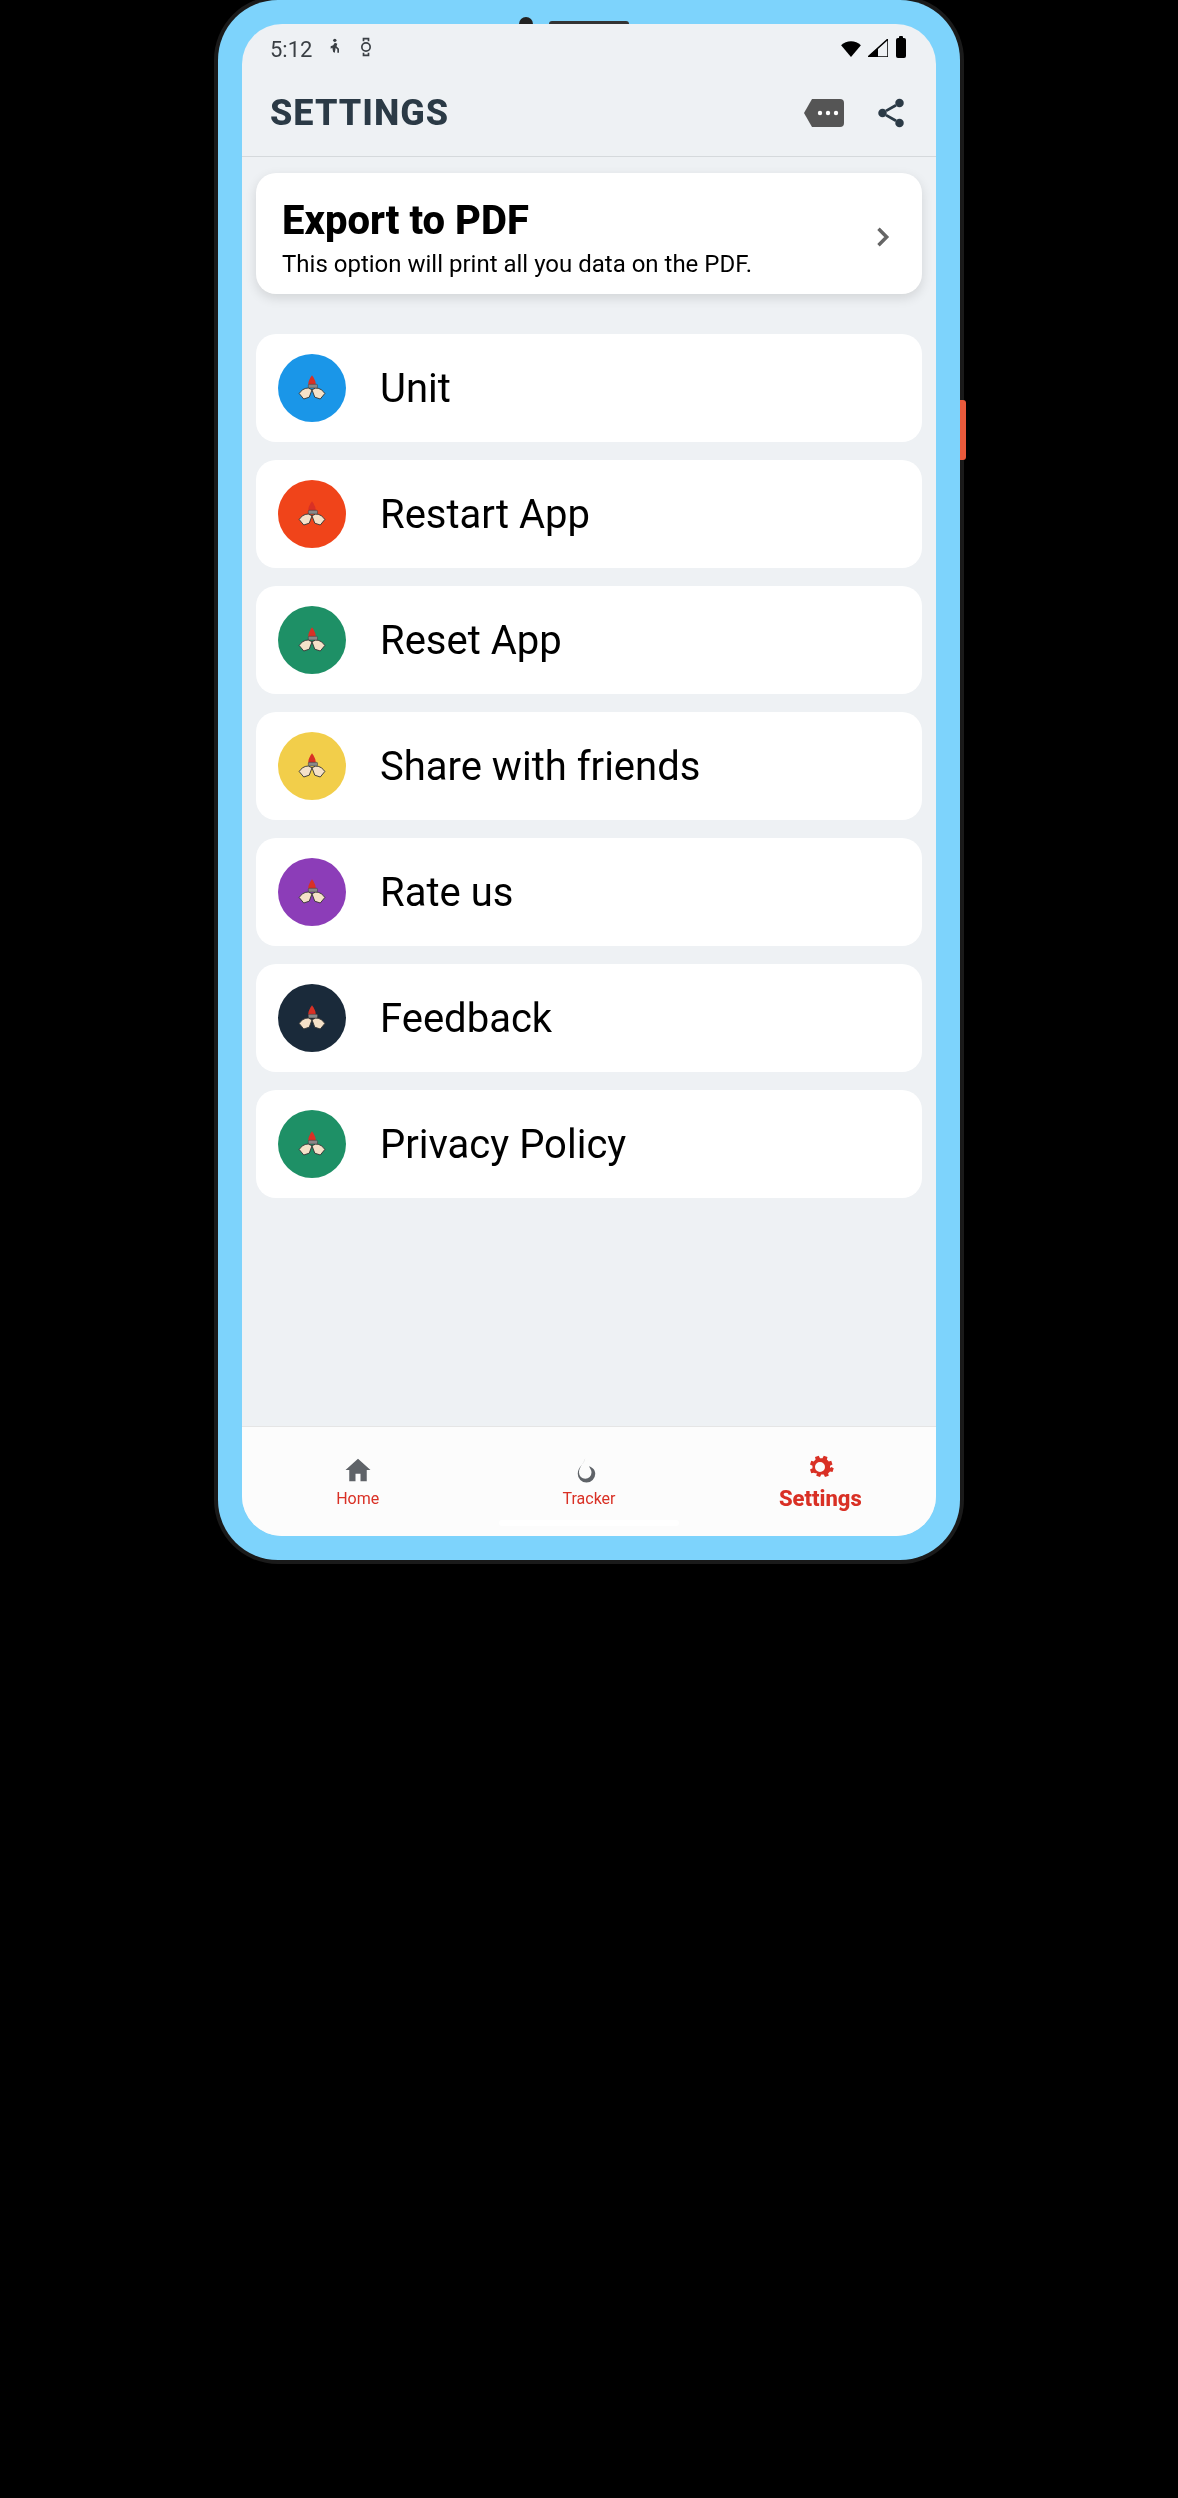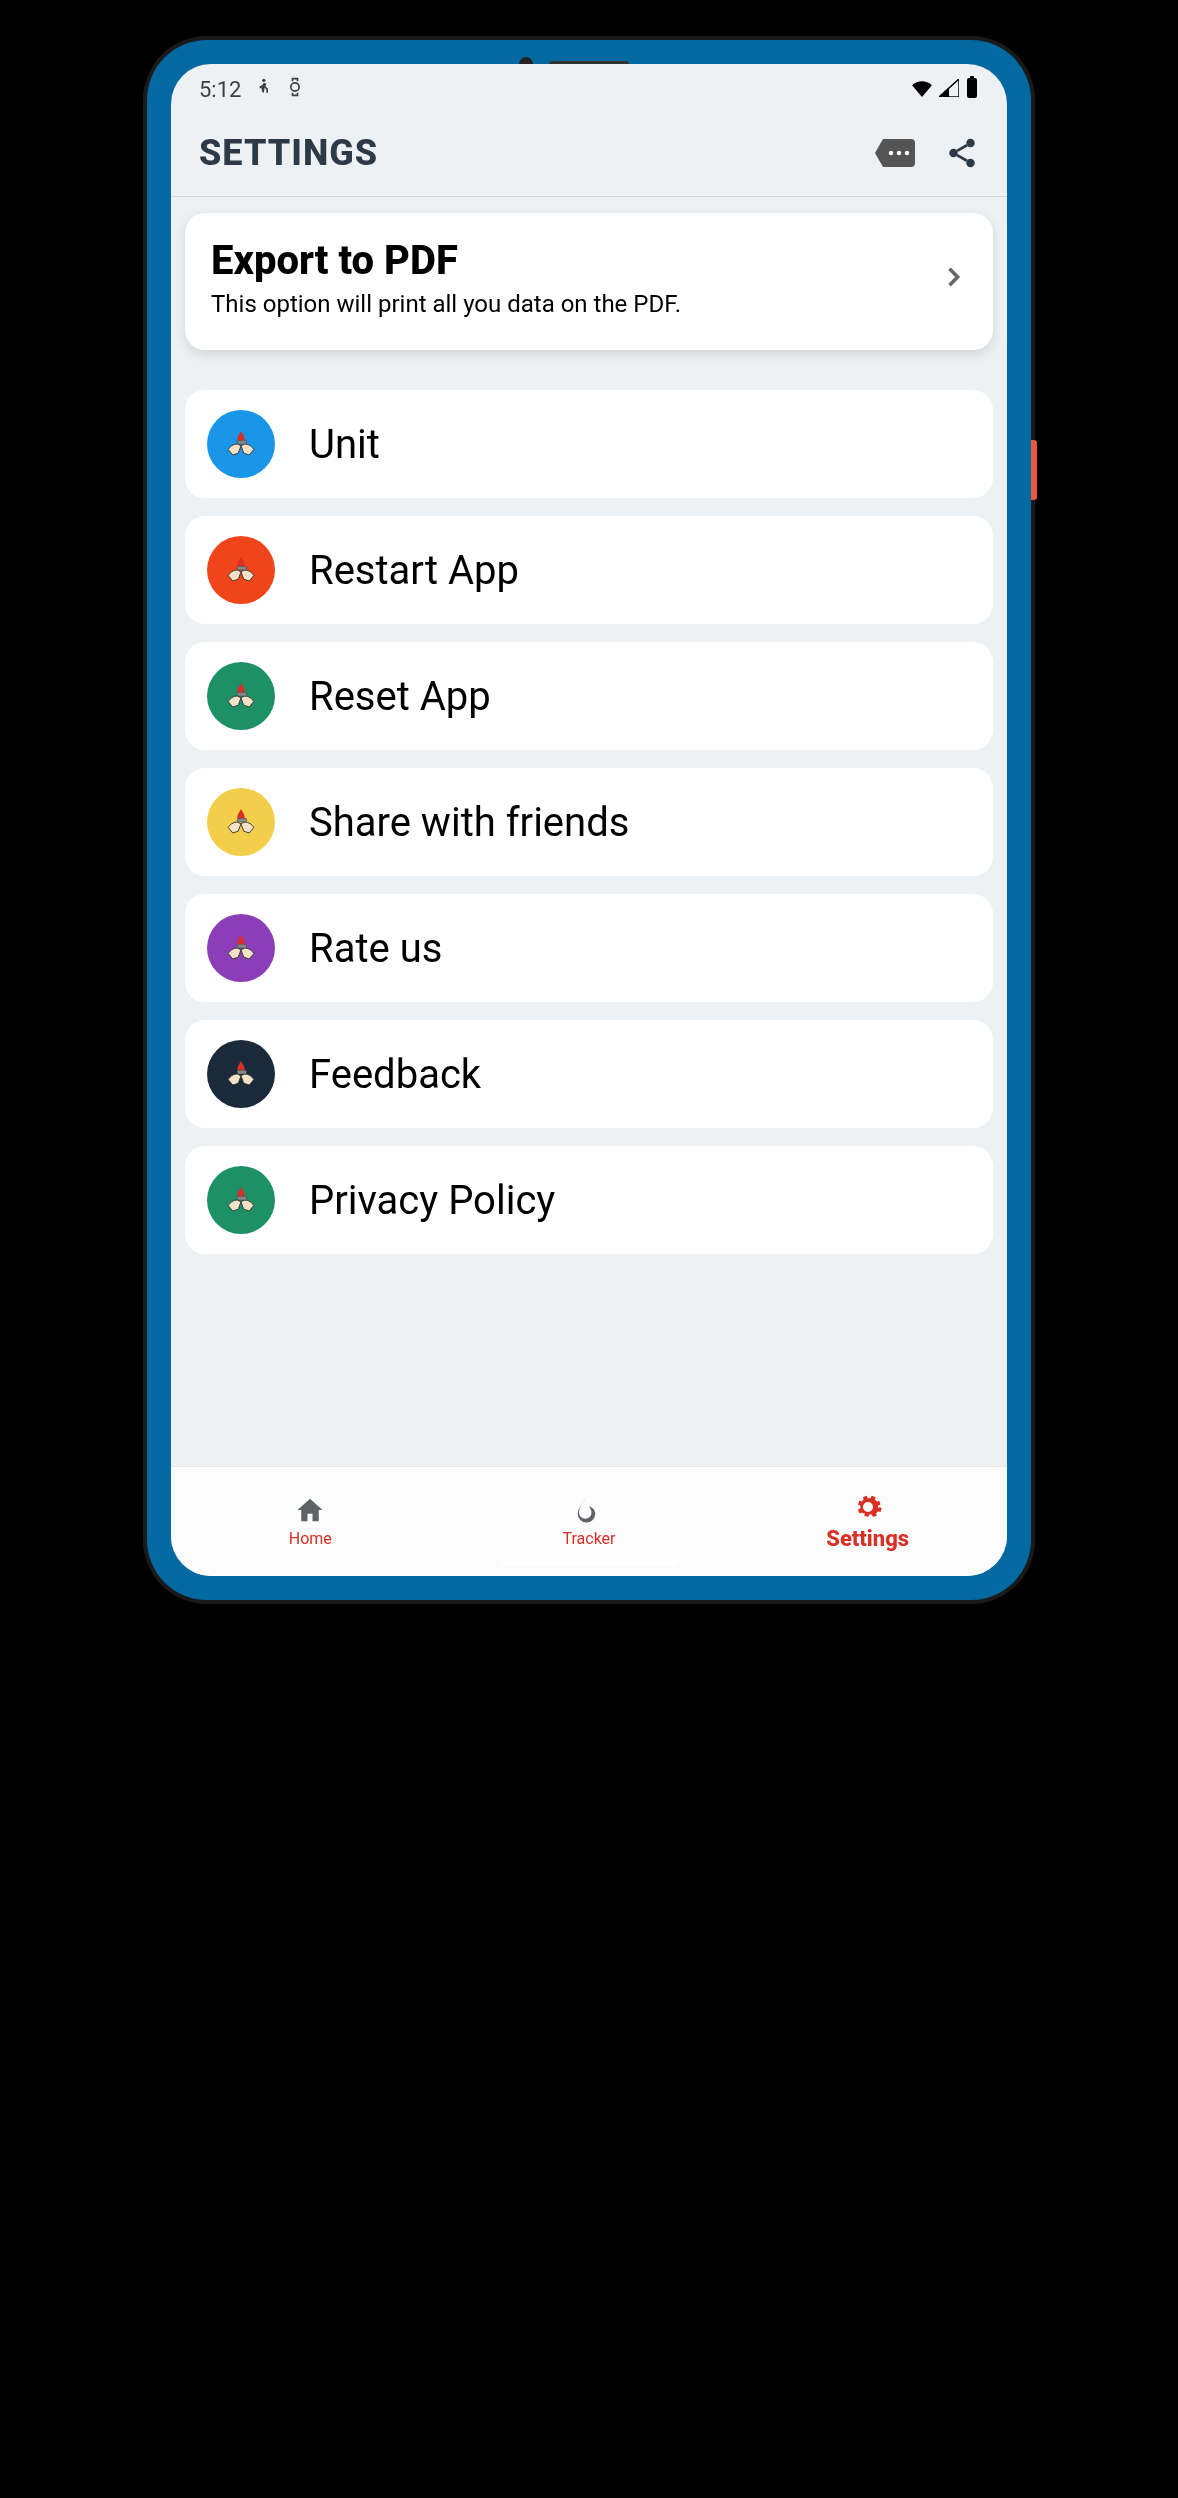--- a/index.html
+++ b/index.html
@@ -6,28 +6,27 @@
     body {
       font-family: -apple-system, BlinkMacSystemFont, 'Segoe UI', Roboto, sans-serif;
       background: #000;
       display: flex;
       justify-content: center;
       align-items: flex-start;
       min-height: 100vh;
       padding: 0;
     }
     .phone-frame {
-      width: 884px;
+      width: 742px;
       height: 1560px;
-      background: #0369a1;
+      background: #7dd3fc;
       border-radius: 60px;
       padding: 24px;
       position: relative;
       box-shadow: 0 0 0 4px #1a1a1a;
-      margin-top: 40px;
     }
     .phone-notch {
       position: absolute;
       top: 12px; left: 50%; transform: translateX(-50%);
       width: 200px; height: 24px;
       display: flex; align-items: center; justify-content: center;
       gap: 40px;
     }
     .speaker { width: 80px; height: 6px; background: #333; border-radius: 3px; }
     .camera { width: 14px; height: 14px; background: #222; border-radius: 50%; position: absolute; left: 30px; }
@@ -68,21 +67,21 @@
     .app-actions { display: flex; gap: 30px; align-items: center; }
     .icon-btn { cursor: pointer; display: flex; align-items: center; justify-content: center; }
     .content {
       flex: 1;
       overflow-y: auto;
       padding: 16px 14px 16px 14px;
     }
     .export-card {
       background: #fff;
       border-radius: 20px;
-      padding: 24px 26px 30px 26px;
+      padding: 24px 26px 14px 26px;
       box-shadow: 0 4px 12px rgba(0,0,0,0.12);
       display: flex;
       align-items: center;
       justify-content: space-between;
       cursor: pointer;
       margin-bottom: 40px;
     }
     .export-text { flex: 1; padding-right: 20px; }
     .export-title { font-size: 40px; font-weight: 800; color: #000; margin-bottom: 4px; }
     .export-desc { font-size: 24px; color: #000; line-height: 1.35; }

